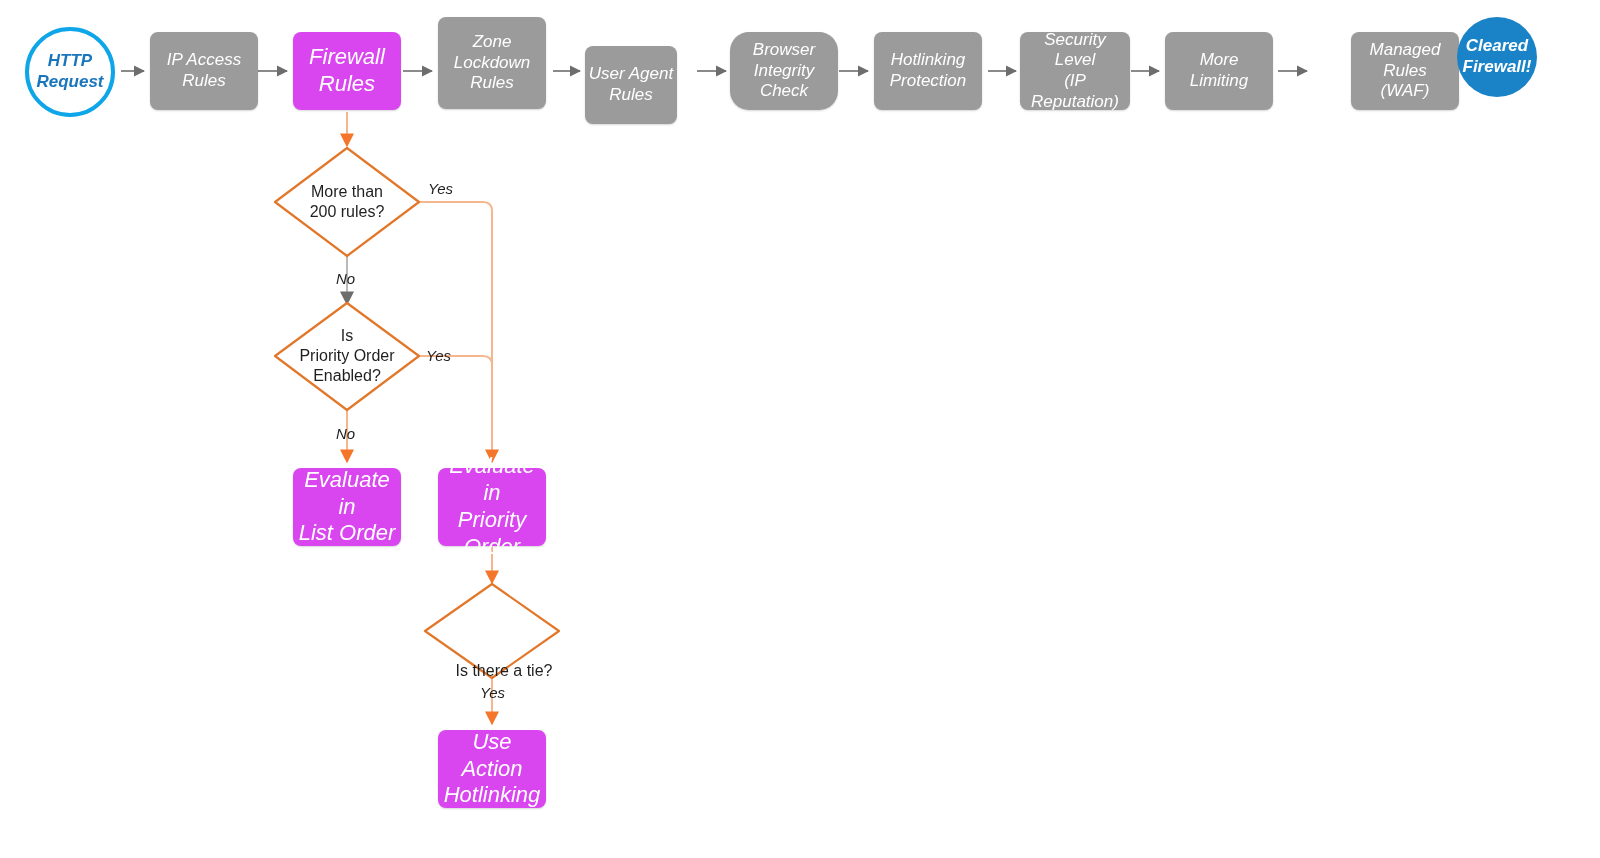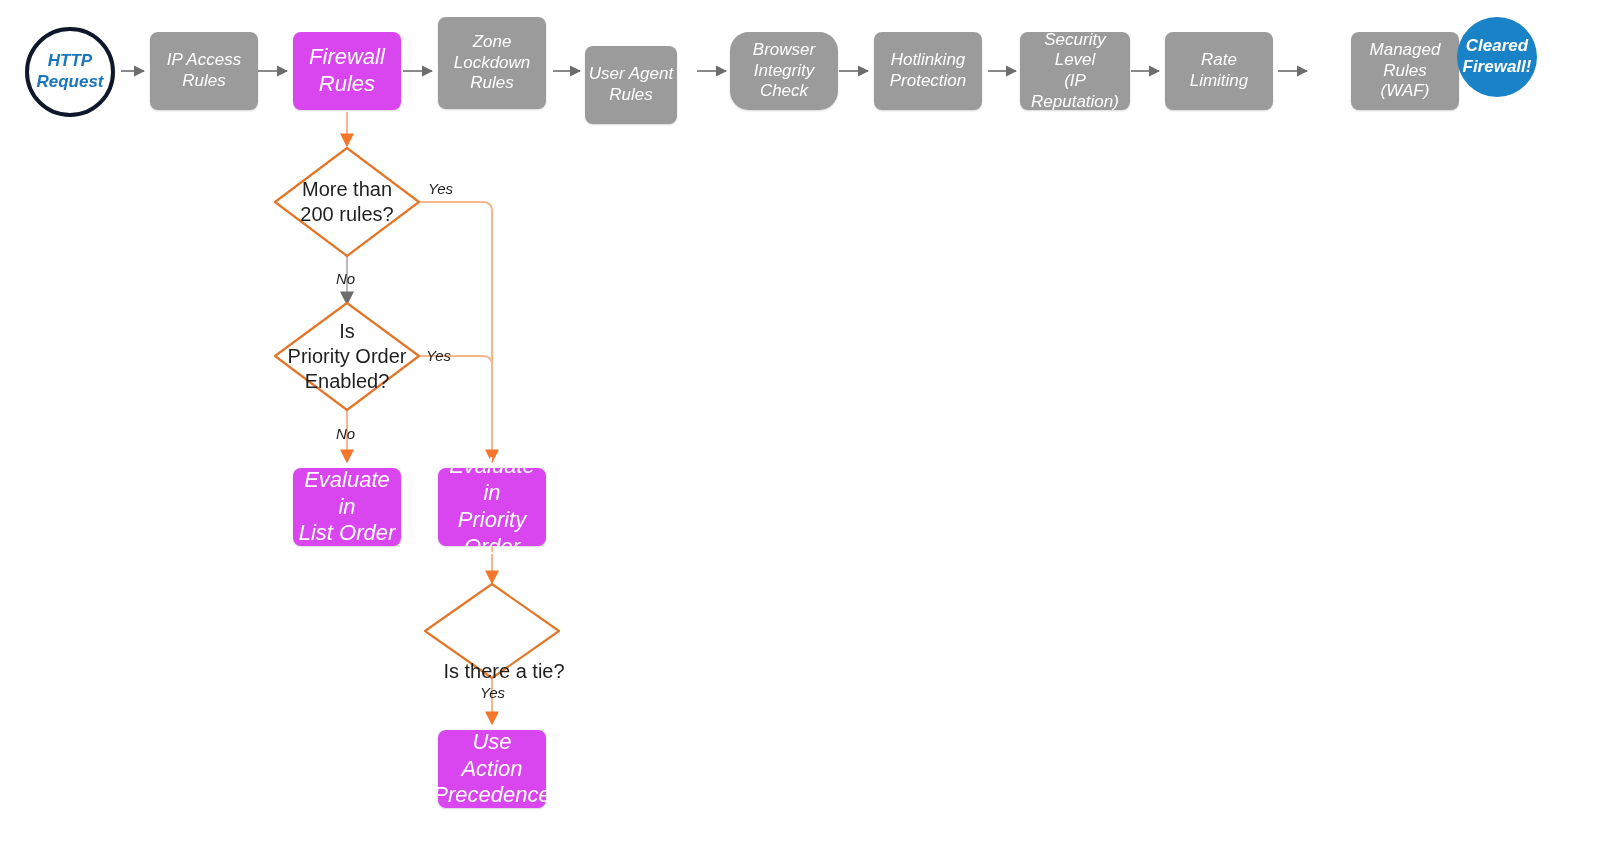--- a/index.html
+++ b/index.html
@@ -60,37 +60,37 @@
   }
 
   .terminator {
     border-radius: 50%;
     font-style: italic;
     font-weight: bold;
     font-size: 17px;
   }
   .terminator.start {
     background: #ffffff;
-    border: 4px solid #0f172a;
+    border: 4px solid #0ea5e9;
     color: #1a76bc;
   }
   .terminator.end {
     background: #1a83c7;
     color: #ffffff;
   }
 
   
   .diamond-label {
     position: absolute;
     display: flex;
     align-items: center;
     justify-content: center;
     text-align: center;
     color: #1f1f1f;
-    font-size: 20px;
+    font-size: 16px;
     line-height: 1.25;
     white-space: pre-line;
     pointer-events: none;
   }
 
   .edge-label {
     position: absolute;
     font-size: 15px;
     font-style: italic;
     color: #1f1f1f;
@@ -167,21 +167,21 @@
 Integrity
 Check</div>
 
   <div class="node box gray" style="left:874px; top:32px; width:108px; height:78px;">Hotlinking
 Protection</div>
 
   <div class="node box gray" style="left:1020px; top:32px; width:110px; height:78px;">Security
 Level
 (IP Reputation)</div>
 
-  <div class="node box gray" style="left:1165px; top:32px; width:108px; height:78px;">Rate
+  <div class="node box gray" style="left:1165px; top:32px; width:108px; height:78px;">More
 Limiting</div>
 
   <div class="node box gray" style="left:1311px; top:32px; width:108px; height:78px;margin-left:40px;">Managed
 Rules
 (WAF)</div>
 
   <div class="node terminator end" style="left:1457px; top:17px; width:80px; height:80px;">Cleared
 Firewall!</div>
 
   <div class="diamond-label" style="left:277px; top:178px; width:140px; height:48px;">More than
@@ -196,21 +196,21 @@
   <div class="node box orange" style="left:293px; top:468px; width:108px; height:78px;">Evaluate
 in
 List Order</div>
 
   <div class="node box orange" style="left:438px; top:468px; width:108px; height:78px;">Evaluate
 in
 Priority Order</div>
 
   <div class="node box orange" style="left:438px; top:730px; width:108px; height:78px;">Use
 Action
-Precedence</div>
+Hotlinking</div>
 
   <div class="edge-label" style="left:428px; top:180px;">Yes</div>
 
   <div class="edge-label" style="left:336px; top:270px;">No</div>
 
   <div class="edge-label" style="left:426px; top:347px;">Yes</div>
 
   <div class="edge-label" style="left:336px; top:425px;">No</div>
 
   <div class="edge-label" style="left:480px; top:684px;">Yes</div>

